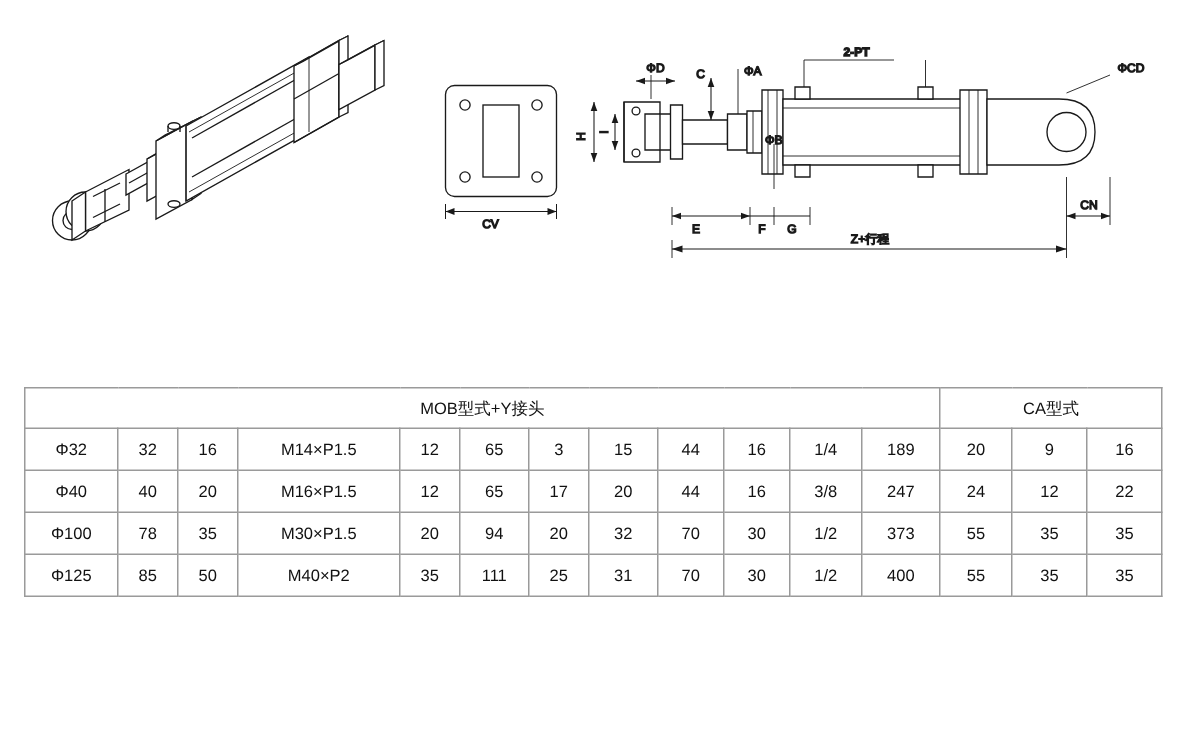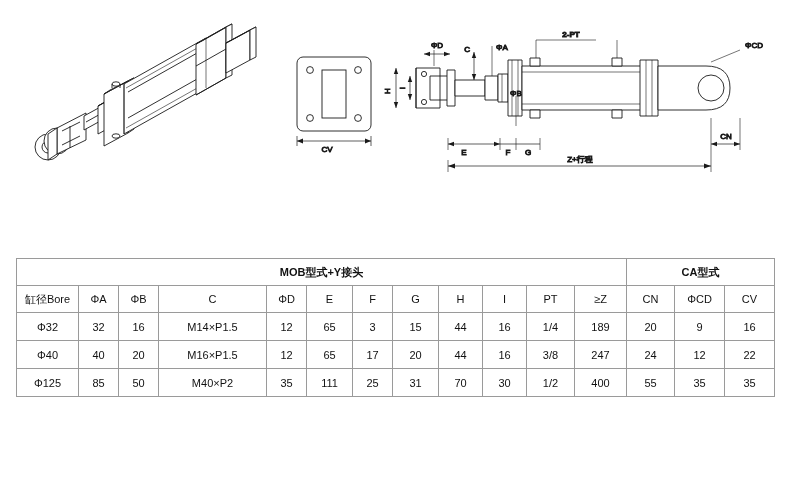--- a/index.html
+++ b/index.html
@@ -68,21 +68,20 @@
     color: #111;
     font-weight: normal;
     white-space: nowrap;
     overflow: hidden;
   }
   table.spec thead th {
     font-size: 11px;
   }
   table.spec thead tr.grp th {
     height: 26px;
-    font-weight: bold;
   }
   table.spec thead tr.hdr th {
     height: 26px;
   }
   td.bore, th.bore {
     font-size: 11px;
   }
   .col-bore { width: 62px; }
   .col-a { width: 40px; }
   .col-b { width: 40px; }
@@ -295,37 +294,20 @@
           <col class="col-z">
         <col class="col-cn">
           <col class="col-cd">
           <col class="col-cv">
       </colgroup>
       <thead>
         <tr class="grp">
           <th colspan="12">MOB型式+Y接头</th>
           <th colspan="3">CA型式</th>
         </tr>
-        <tr class="hdr">
-          <th class="bore">缸径Bore</th>
-          <th>ΦA</th>
-          <th>ΦB</th>
-          <th>C</th>
-          <th>ΦD</th>
-          <th>E</th>
-          <th>F</th>
-          <th>G</th>
-          <th>H</th>
-          <th>I</th>
-          <th>PT</th>
-          <th>≥Z</th>
-          <th>CN</th>
-          <th>ΦCD</th>
-          <th>CV</th>
-        </tr>
       </thead>
       <tbody>
         <tr>
           <td class="bore">Φ32</td>
           <td>32</td>
           <td>16</td>
           <td>M14×P1.5</td>
           <td>12</td>
           <td>65</td>
           <td>3</td>
@@ -349,20 +331,37 @@
           <td>20</td>
           <td>44</td>
           <td>16</td>
           <td>3/8</td>
           <td>247</td>
           <td>24</td>
           <td>12</td>
           <td>22</td>
         </tr>
         <tr>
+          <td class="bore">Φ100</td>
+          <td>78</td>
+          <td>35</td>
+          <td>M30×P1.5</td>
+          <td>20</td>
+          <td>94</td>
+          <td>20</td>
+          <td>32</td>
+          <td>70</td>
+          <td>30</td>
+          <td>1/2</td>
+          <td>373</td>
+          <td>55</td>
+          <td>35</td>
+          <td>35</td>
+        </tr>
+        <tr>
           <td class="bore">Φ125</td>
           <td>85</td>
           <td>50</td>
           <td>M40×P2</td>
           <td>35</td>
           <td>111</td>
           <td>25</td>
           <td>31</td>
           <td>70</td>
           <td>30</td>

